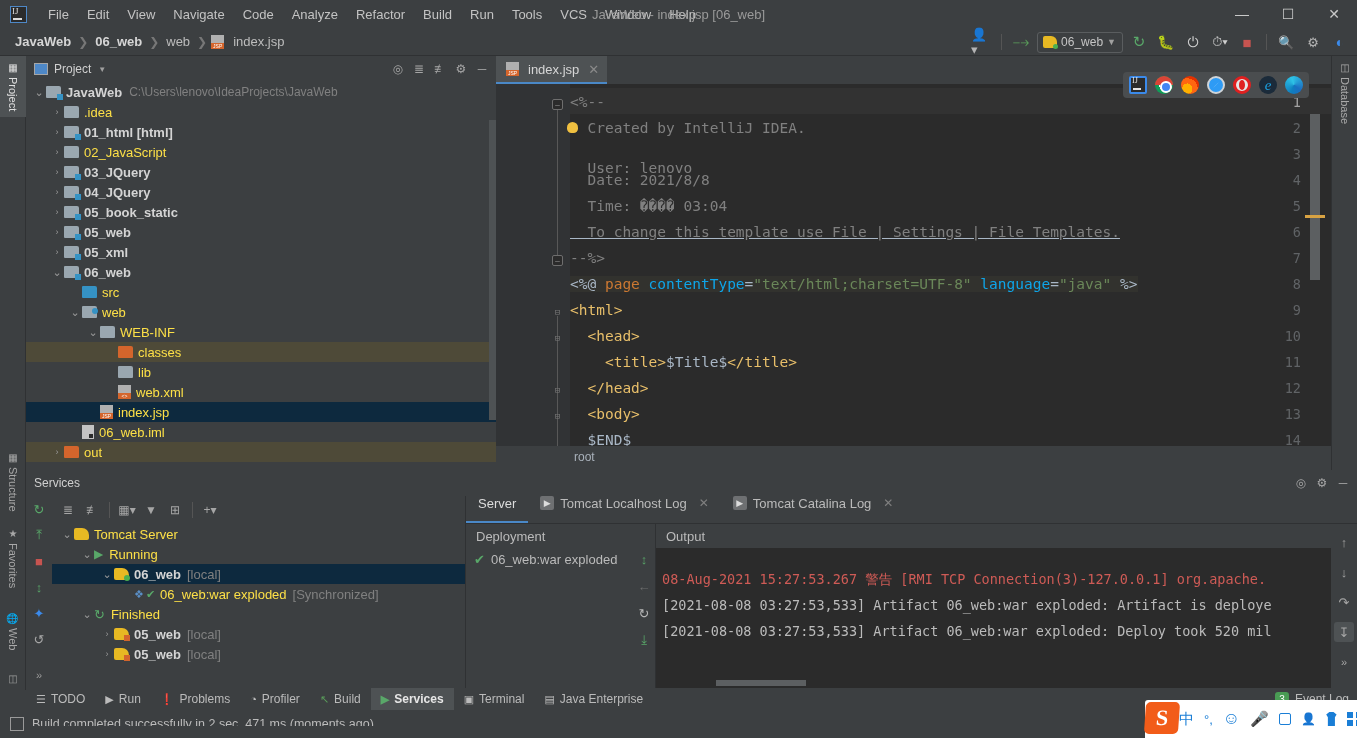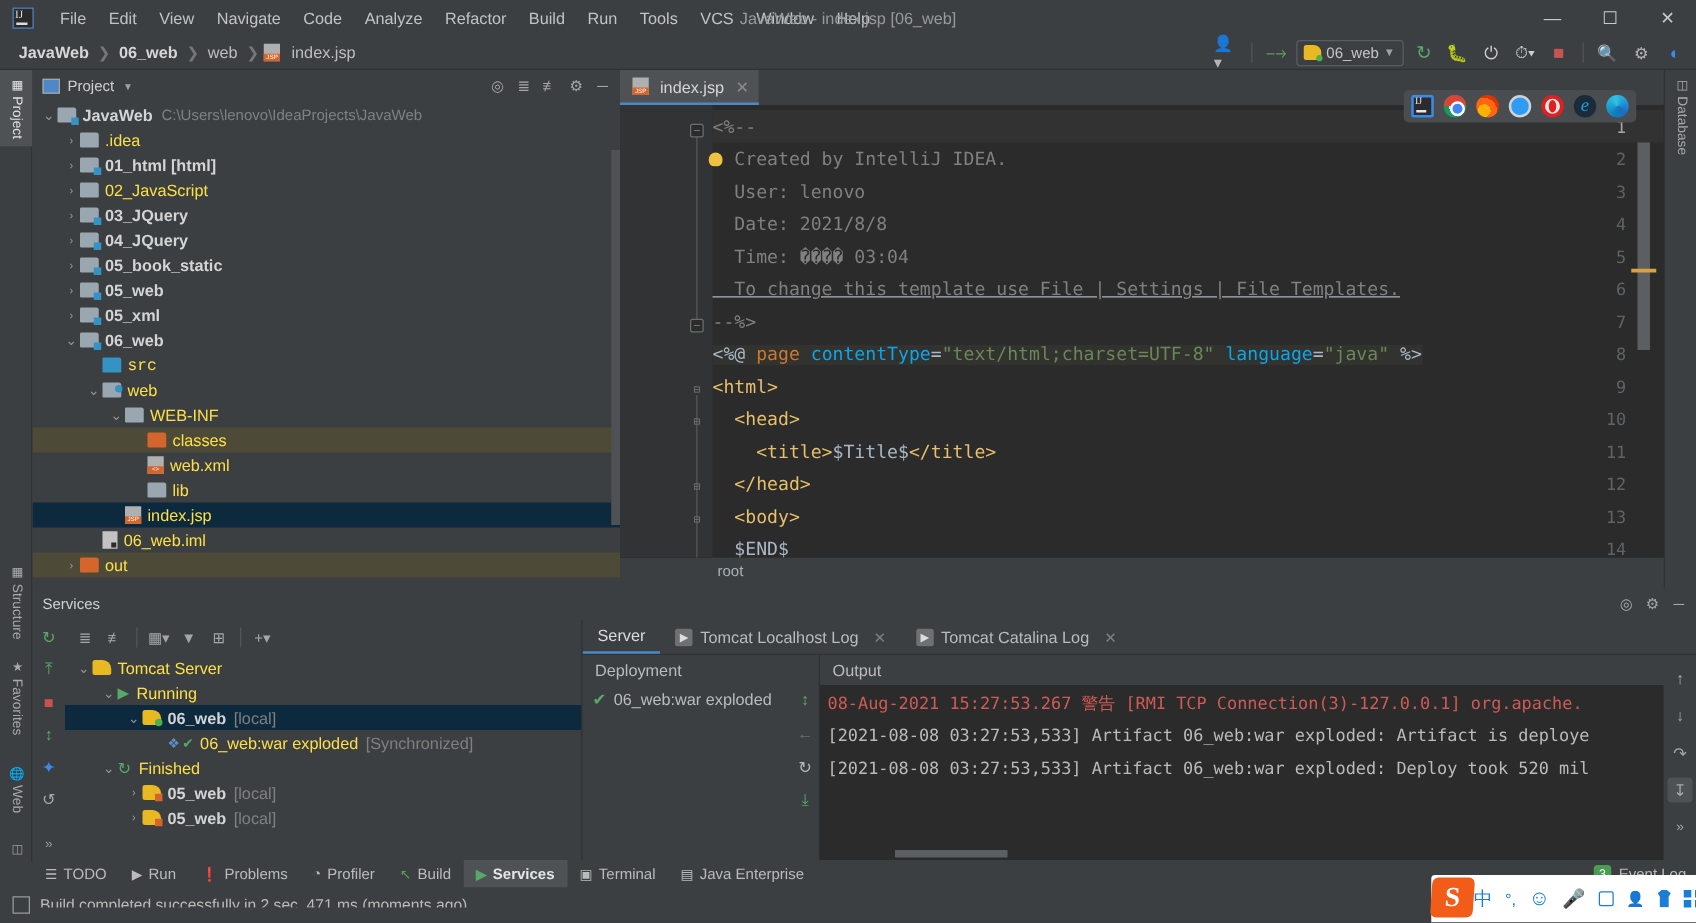--- a/index.html
+++ b/index.html
@@ -354,21 +354,21 @@
     content: ""; position: absolute; right: -1px; bottom: -1px;
     width: 6px; height: 6px; background: #d4652c;
   }
   .dim { color: #808080; }
   .svc-right { flex: 1; display: flex; flex-direction: column; overflow: hidden; }
   .svc-tabs {
     height: 28px; display: flex; align-items: stretch; flex: none;
     border-bottom: 1px solid #2f3133;
   }
   .stab {
-    display: flex; align-items: center; gap: 6px; padding: 0 12px;
+    display: flex; gap: 6px; padding: 0 12px;
     font-size: 13px; color: #bbb;
   }
   .stab.active { border-bottom: 2px solid #4a88c7; color: #dcdcdc; }
   .run-ico {
     width: 14px; height: 14px; background: #6e7072; border-radius: 2px;
     color: #dcdcdc; font-size: 9px; display: flex; align-items: center;
     justify-content: center; flex: none;
   }
   .svc-split { flex: 1; display: flex; overflow: hidden; }
   .deploy-col {
@@ -390,21 +390,21 @@
   }
   .output-col { flex: 1; display: flex; flex-direction: column; overflow: hidden;
     position: relative; }
   .console {
     flex: 1; background: #2b2b2b; font-family: "DejaVu Sans Mono", monospace;
     font-size: 13.5px; color: #bbbbbb; overflow: hidden; position: relative;
     padding-left: 6px; padding-top: 2px;
   }
   .cline { height: 26px; line-height: 26px; white-space: pre; }
   .cline.clip { color: #6a6a6a; }
-  .cline.err { color: #cf5b56; }
+  .cline.err { color: #cf5b56; margin-top: 16px; }
   .console-scroll-x {
     position: absolute; bottom: 2px; left: 60px; width: 90px; height: 6px;
     background: #5c5f61;
   }
   .console-right {
     width: 26px; background: #3c3f41; display: flex; flex-direction: column;
     align-items: center; gap: 10px; padding-top: 8px; flex: none;
   }
   .cico {
     width: 20px; height: 20px; display: flex; align-items: center;
@@ -628,21 +628,21 @@
         <div class="trow" style="padding-left: 24px;">
           <span class="arrow">›</span>
           <span class="folder mod"></span>
           <span class="tlabel bold">05_xml</span>
         </div>
         <div class="trow" style="padding-left: 24px;">
           <span class="arrow" style="font-size: 11px;">⌄</span>
           <span class="folder mod"></span>
           <span class="tlabel bold">06_web</span>
         </div>
-        <div class="trow" style="padding-left: 42px; font-family: Liberation Mono, monospace;">
+        <div class="trow" style="padding-left: 42px;">
           <span class="arrow"></span>
           <span class="folder srcblue" style="background: rgb(53, 146, 196);"></span>
           <span class="tlabel">src</span>
         </div>
         <div class="trow" style="padding-left: 42px;">
           <span class="arrow" style="font-size: 11px;">⌄</span>
           <span class="folder src"></span>
           <span class="tlabel">web</span>
         </div>
         <div class="trow" style="padding-left: 60px;">
@@ -650,27 +650,27 @@
           <span class="folder"></span>
           <span class="tlabel">WEB-INF</span>
         </div>
         <div class="trow sel-olive" style="padding-left: 78px;">
           <span class="arrow"></span>
           <span class="folder orange"></span>
           <span class="tlabel">classes</span>
         </div>
         <div class="trow" style="padding-left: 78px;">
           <span class="arrow"></span>
+          <span class="folder"></span>
+          <span class="tlabel">lib</span>
+        </div>
+        <div class="trow" style="padding-left: 78px;">
+          <span class="arrow"></span>
           <span class="xml-ico"></span>
           <span class="tlabel">web.xml</span>
-        </div>
-        <div class="trow" style="padding-left: 78px;">
-          <span class="arrow"></span>
-          <span class="folder"></span>
-          <span class="tlabel">lib</span>
         </div>
         <div class="trow sel-blue" style="padding-left: 60px;">
           <span class="arrow"></span>
           <span class="jsp-ico" style="margin-right: 5px;"></span>
           <span class="tlabel">index.jsp</span>
         </div>
         <div class="trow" style="padding-left: 42px;">
           <span class="arrow"></span>
           <span class="iml-ico"></span>
           <span class="tlabel">06_web.iml</span>
@@ -702,21 +702,21 @@
       <div class="edit-scroll-thumb"></div>
       <div class="warn-mark"></div>
     <div class="cur-line-hl" style="top: 4px;"></div>
         <div class="foldline" style="top: 24px; height: 148px;"></div>
         <div class="foldline" style="top: 232px; height: 134px;"></div>
         <div class="lnum cur" style="top: 10px;">1</div>
         <div class="codeline" style="top: 10px;"><span class="c-comment">&lt;%--</span></div>
         <div class="lnum" style="top: 36px;">2</div>
         <div class="codeline" style="top: 36px;"><span class="c-comment">  Created by IntelliJ IDEA.</span></div>
         <div class="lnum" style="top: 62px;">3</div>
-        <div class="codeline" style="top: 62px; text-align: right;"><span class="c-comment">  User: lenovo</span></div>
+        <div class="codeline" style="top: 76px; text-align: right;"><span class="c-comment">  User: lenovo</span></div>
         <div class="lnum" style="top: 88px;">4</div>
         <div class="codeline" style="top: 88px;"><span class="c-comment">  Date: 2021/8/8</span></div>
         <div class="lnum" style="top: 114px;">5</div>
         <div class="codeline" style="top: 114px;"><span class="c-comment">  Time: ���� 03:04</span></div>
         <div class="lnum" style="top: 140px;">6</div>
         <div class="codeline" style="top: 140px; text-decoration: underline;"><span class="c-comment">  To change this template use File | Settings | File Templates.</span></div>
         <div class="lnum" style="top: 166px;">7</div>
         <div class="codeline" style="top: 166px;"><span class="c-comment">--%&gt;</span></div>
         <div class="lnum" style="top: 192px;">8</div>
         <div class="codeline" style="top: 192px;"><span class="c-directive-bg"><span class="c-txt">&lt;%@ </span><span class="c-kw">page</span><span class="c-attr"> contentType</span><span class="c-txt">=</span><span class="c-str">"text/html;charset=UTF-8"</span><span class="c-attr"> language</span><span class="c-txt">=</span><span class="c-str">"java"</span><span class="c-txt"> %&gt;</span></span></div>

